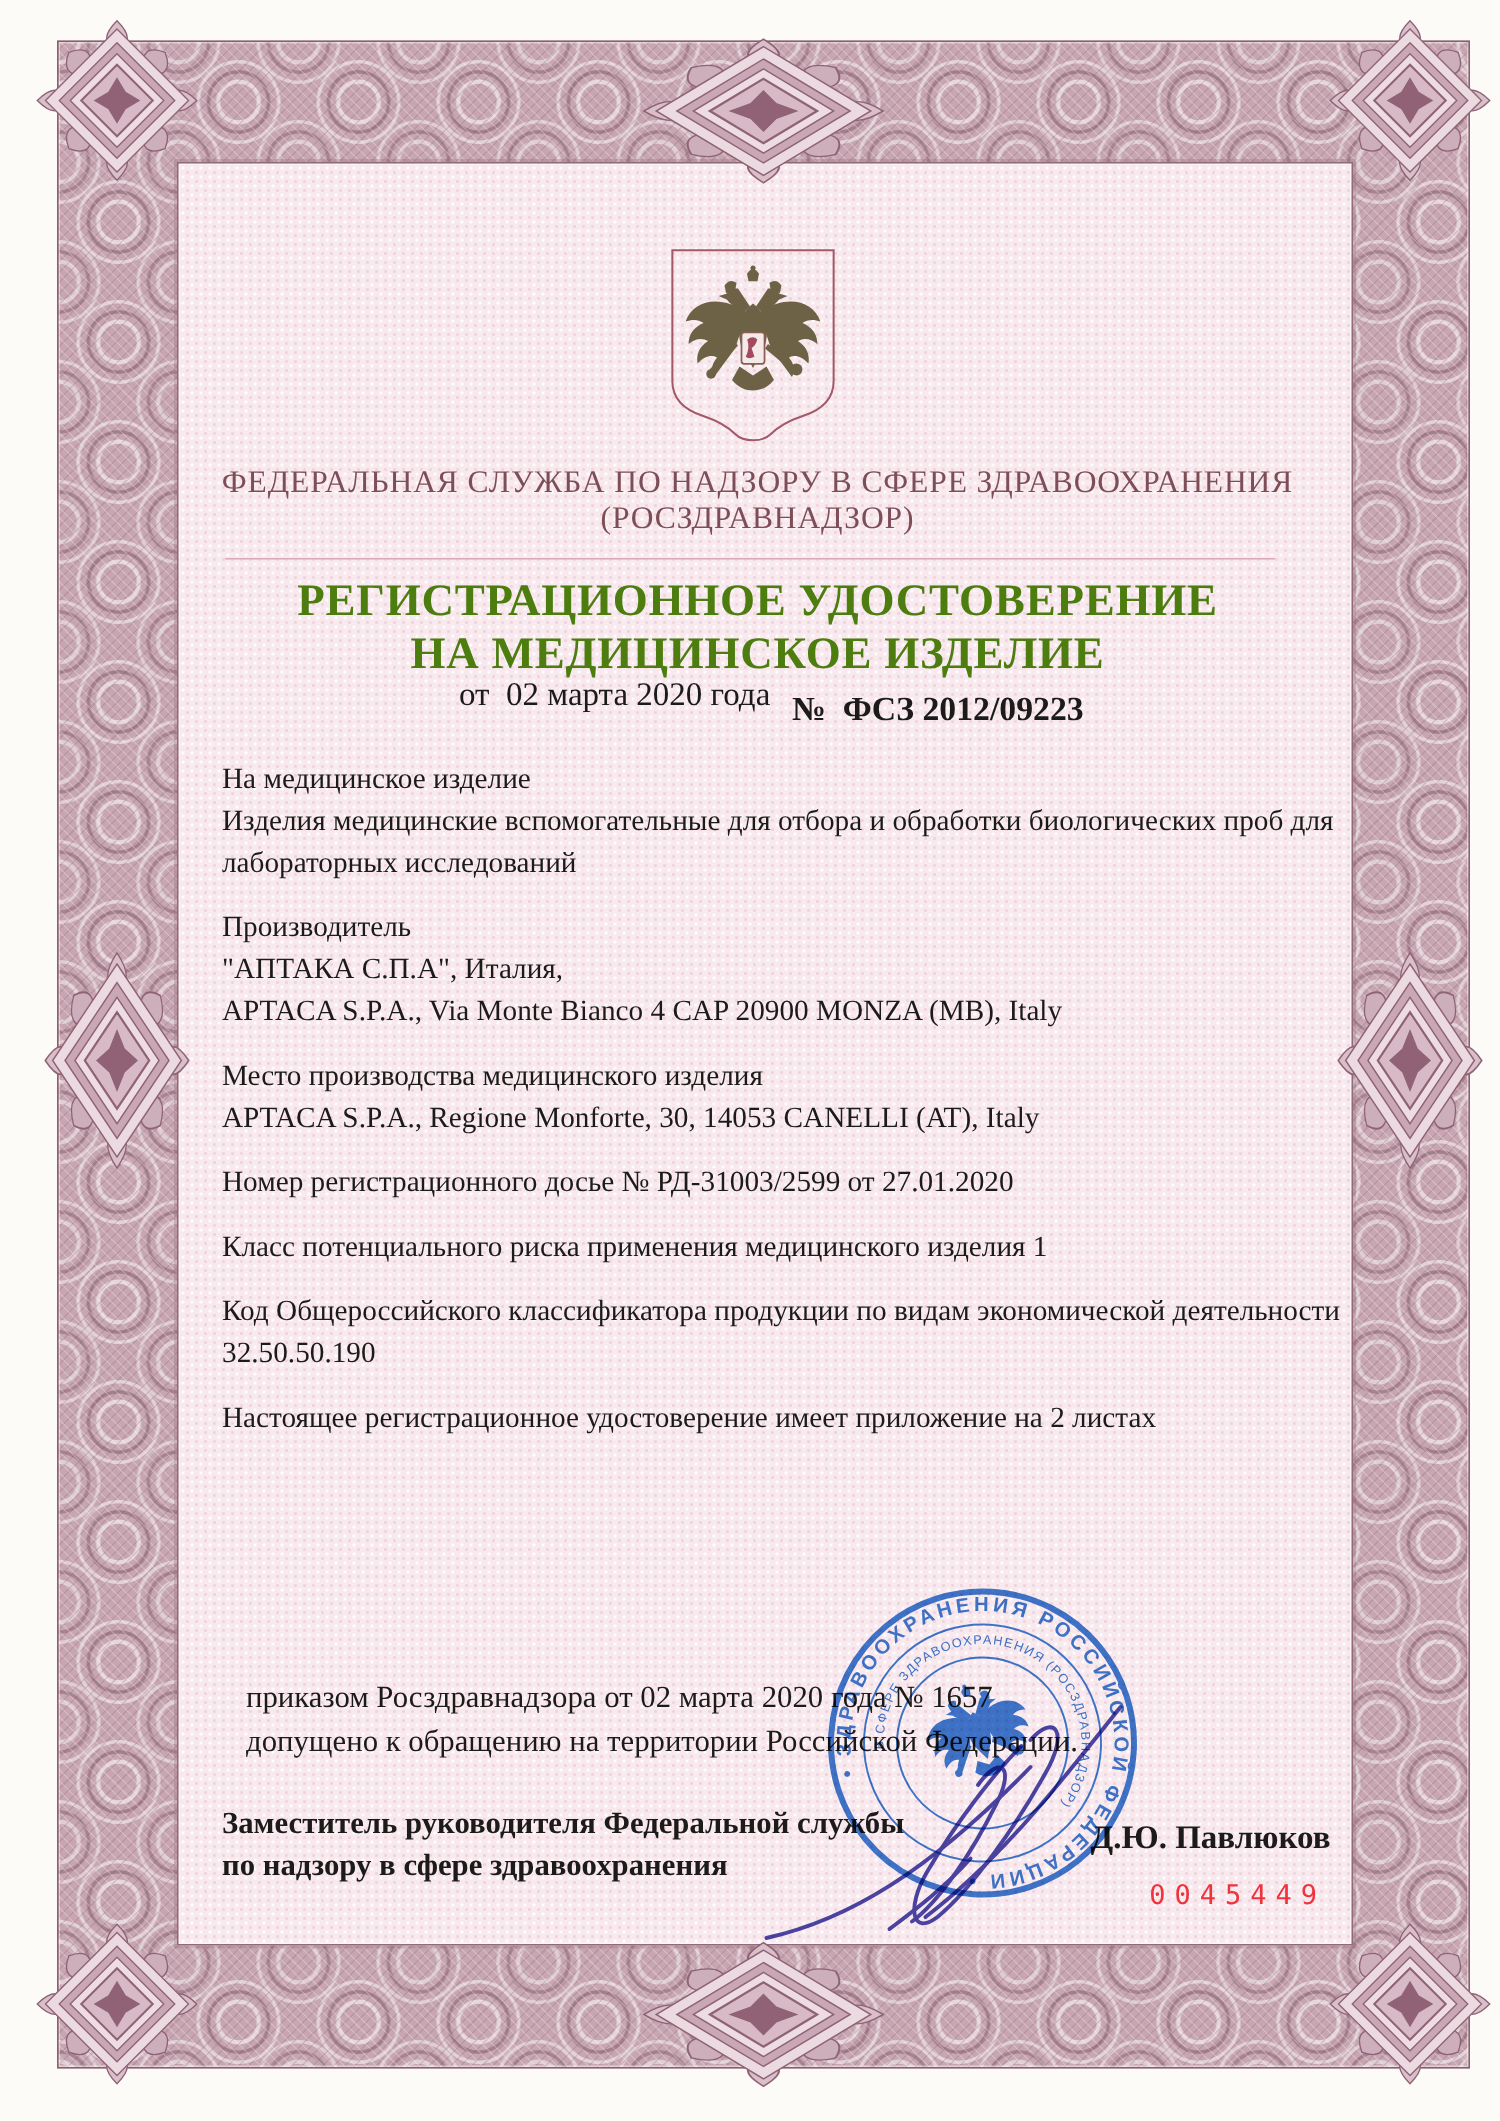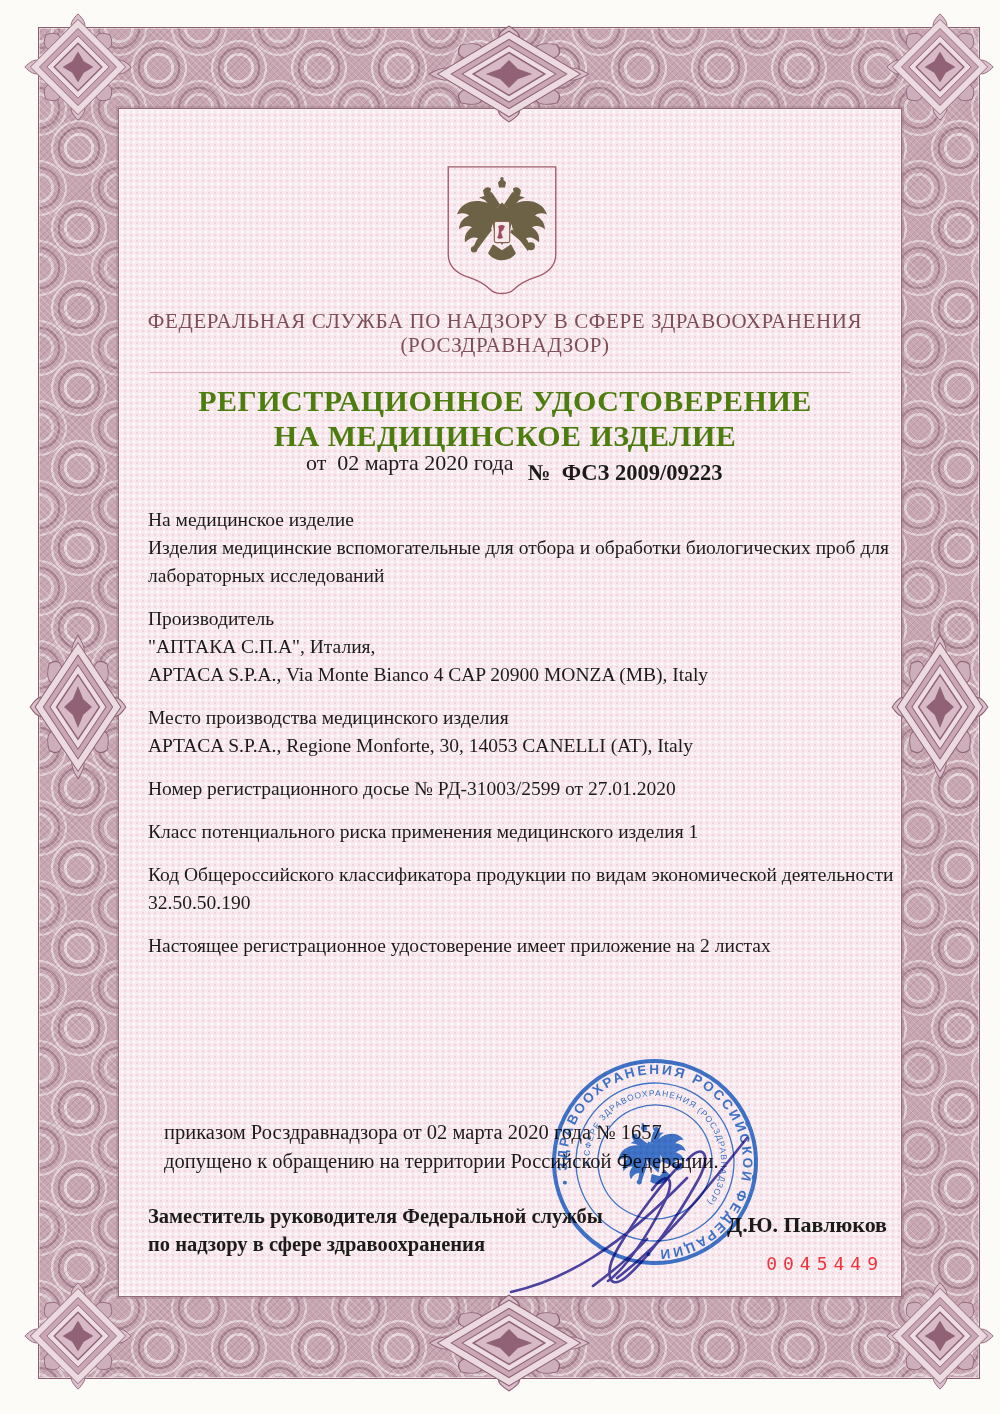--- a/index.html
+++ b/index.html
@@ -185,21 +185,21 @@
     </div>
 
     <div class="divider"></div>
 
     <div class="doc-title">
       <div>РЕГИСТРАЦИОННОЕ УДОСТОВЕРЕНИЕ</div>
       <div>НА МЕДИЦИНСКОЕ ИЗДЕЛИЕ</div>
     </div>
 
     <div class="issue-date">от  02 марта 2020 года</div>
-    <div class="issue-no">№  ФСЗ 2009/09223</div>
+    <div class="issue-no">№  ФСЗ 2012/09223</div>
 
     <div class="bodytext">
       <p><span>На медицинское изделие</span><br>
          <span class="b">Изделия медицинские вспомогательные для отбора и обработки биологических проб для лабораторных исследований</span></p>
 
 
       <p><span>Производитель</span><br>
          <span class="b">"АПТАКА С.П.А", Италия,</span><br>
          <span class="b">APTACA S.P.A., Via Monte Bianco 4 CAP 20900 MONZA (MB), Italy</span></p>
 

